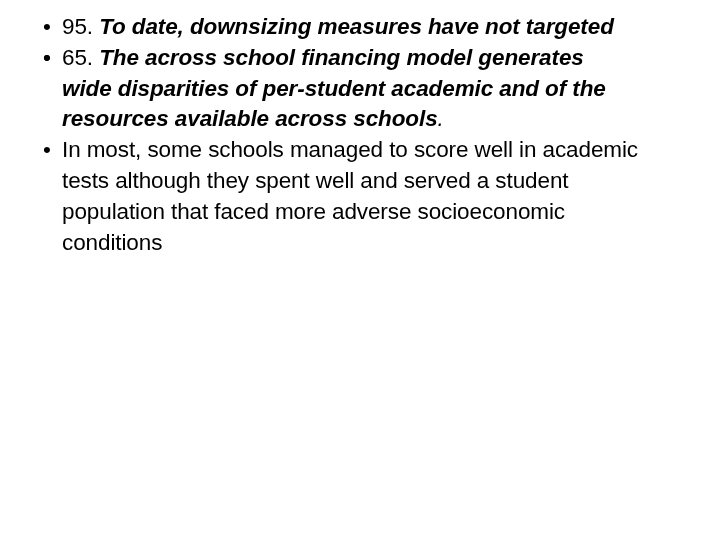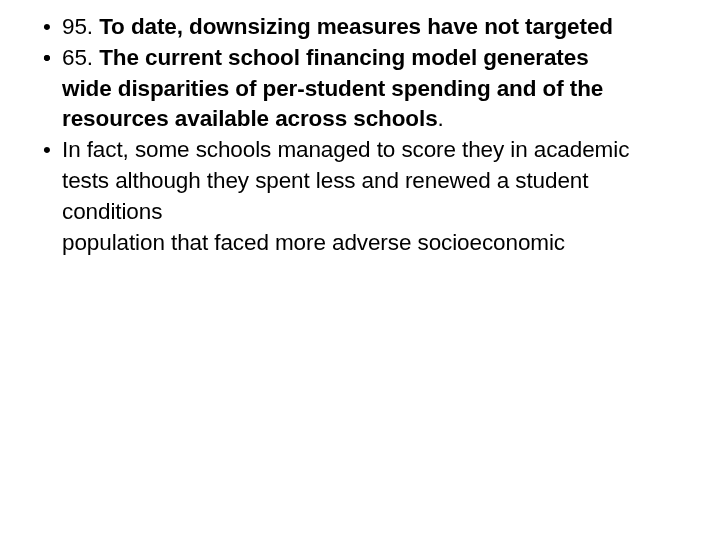--- a/index.html
+++ b/index.html
@@ -61,20 +61,21 @@
   li.bullet-item .bullet-text {
     display: block;
   }
 
   .run-regular {
     font-weight: normal;
   }
 
   .run-bold {
     font-weight: bold;
+    font-style: italic;
   }
 
   
   .line {
     display: block;
     white-space: pre;
   }
 </style>
 </head>
 <body>
@@ -94,31 +95,31 @@
 
       <li class="bullet-item">
         <span class="bullet-marker">•</span>
         <span class="bullet-text run-regular">
           </span>
       </li>
 
       <li class="bullet-item">
         <span class="bullet-marker">•</span>
         <span class="bullet-text">
-            <span class="line"><span class="run-regular">65. </span><span class="run-bold">The current school financing model generates</span></span>
-            <span class="line run-bold">wide disparities of per-student spending and of the</span>
+            <span class="line"><span class="run-regular">65. </span><span class="run-bold">The across school financing model generates</span></span>
+            <span class="line run-bold">wide disparities of per-student academic and of the</span>
             <span class="line run-bold">resources available across schools<span class="run-regular">.</span></span>
           </span>
       </li>
 
       <li class="bullet-item">
         <span class="bullet-marker">•</span>
         <span class="bullet-text run-regular">
-            <span class="line">In fact, some schools managed to score they in academic</span>
-            <span class="line">tests although they spent less and renewed a student</span>
+            <span class="line">In most, some schools managed to score well in academic</span>
+            <span class="line">tests although they spent well and served a student</span>
+            <span class="line">population that faced more adverse socioeconomic</span>
             <span class="line">conditions</span>
-            <span class="line">population that faced more adverse socioeconomic</span>
           </span>
       </li>
 
     </ul>
   </div>
 </div>
 
 </body></html>

